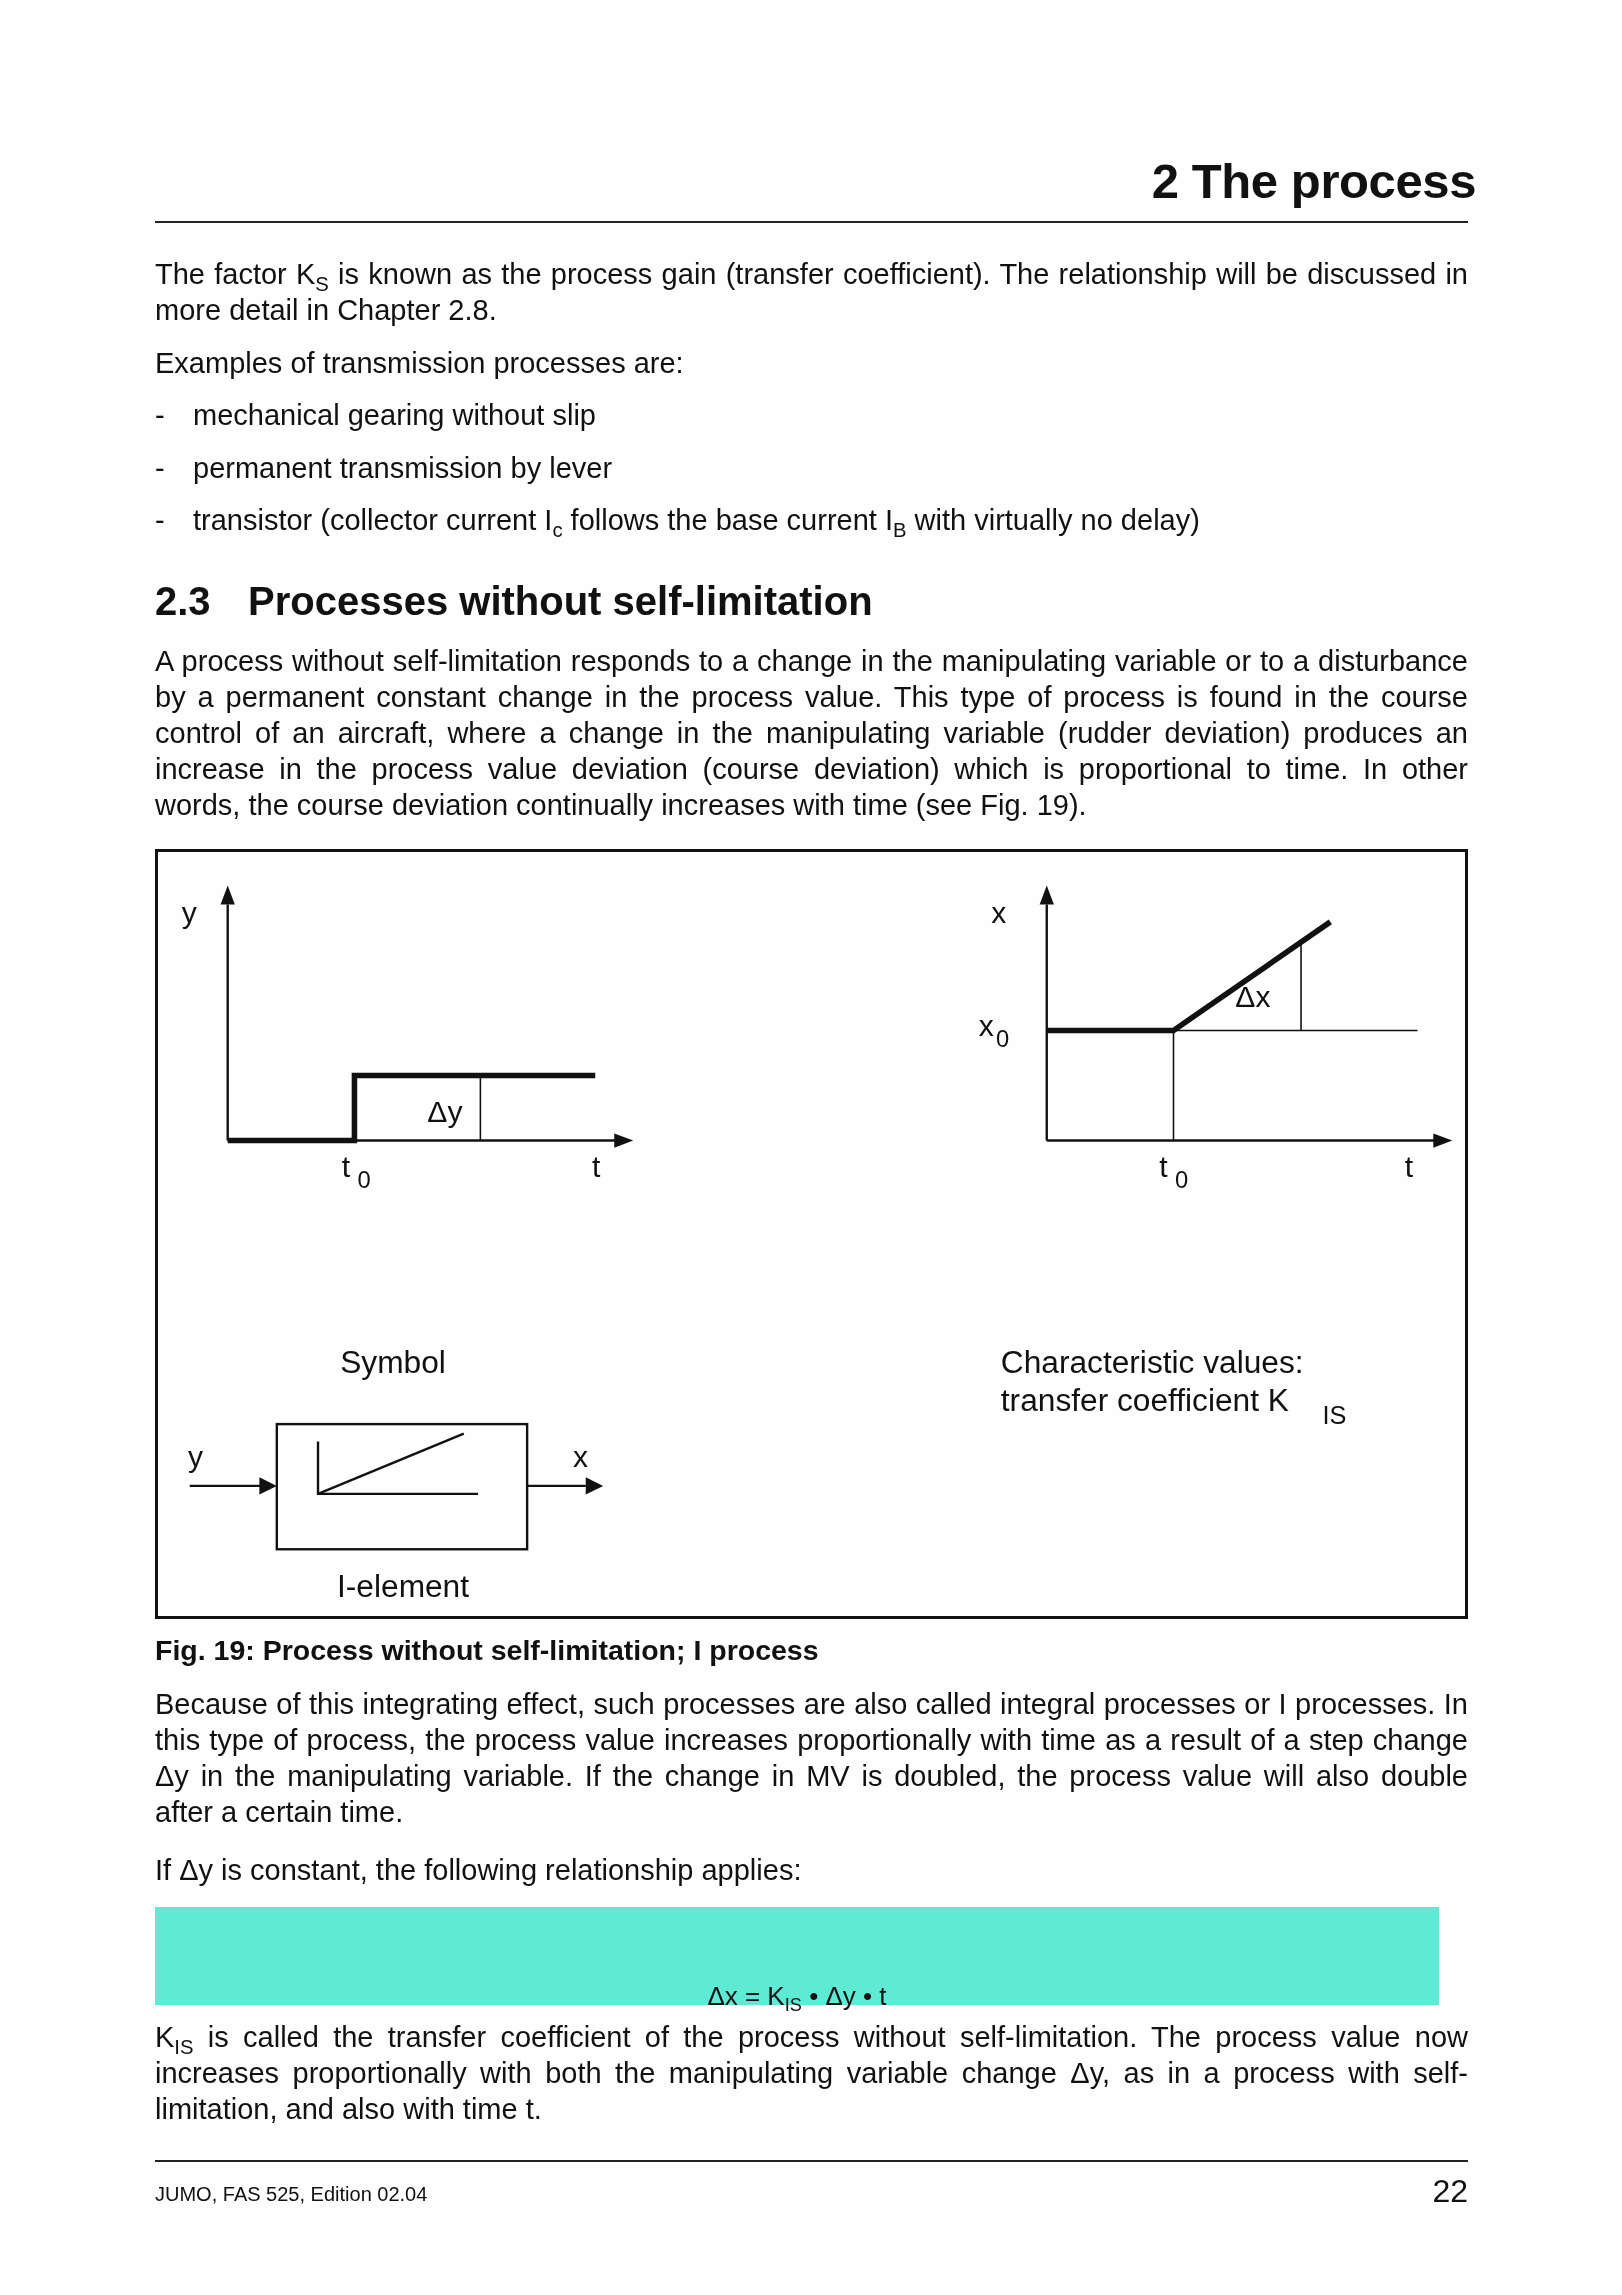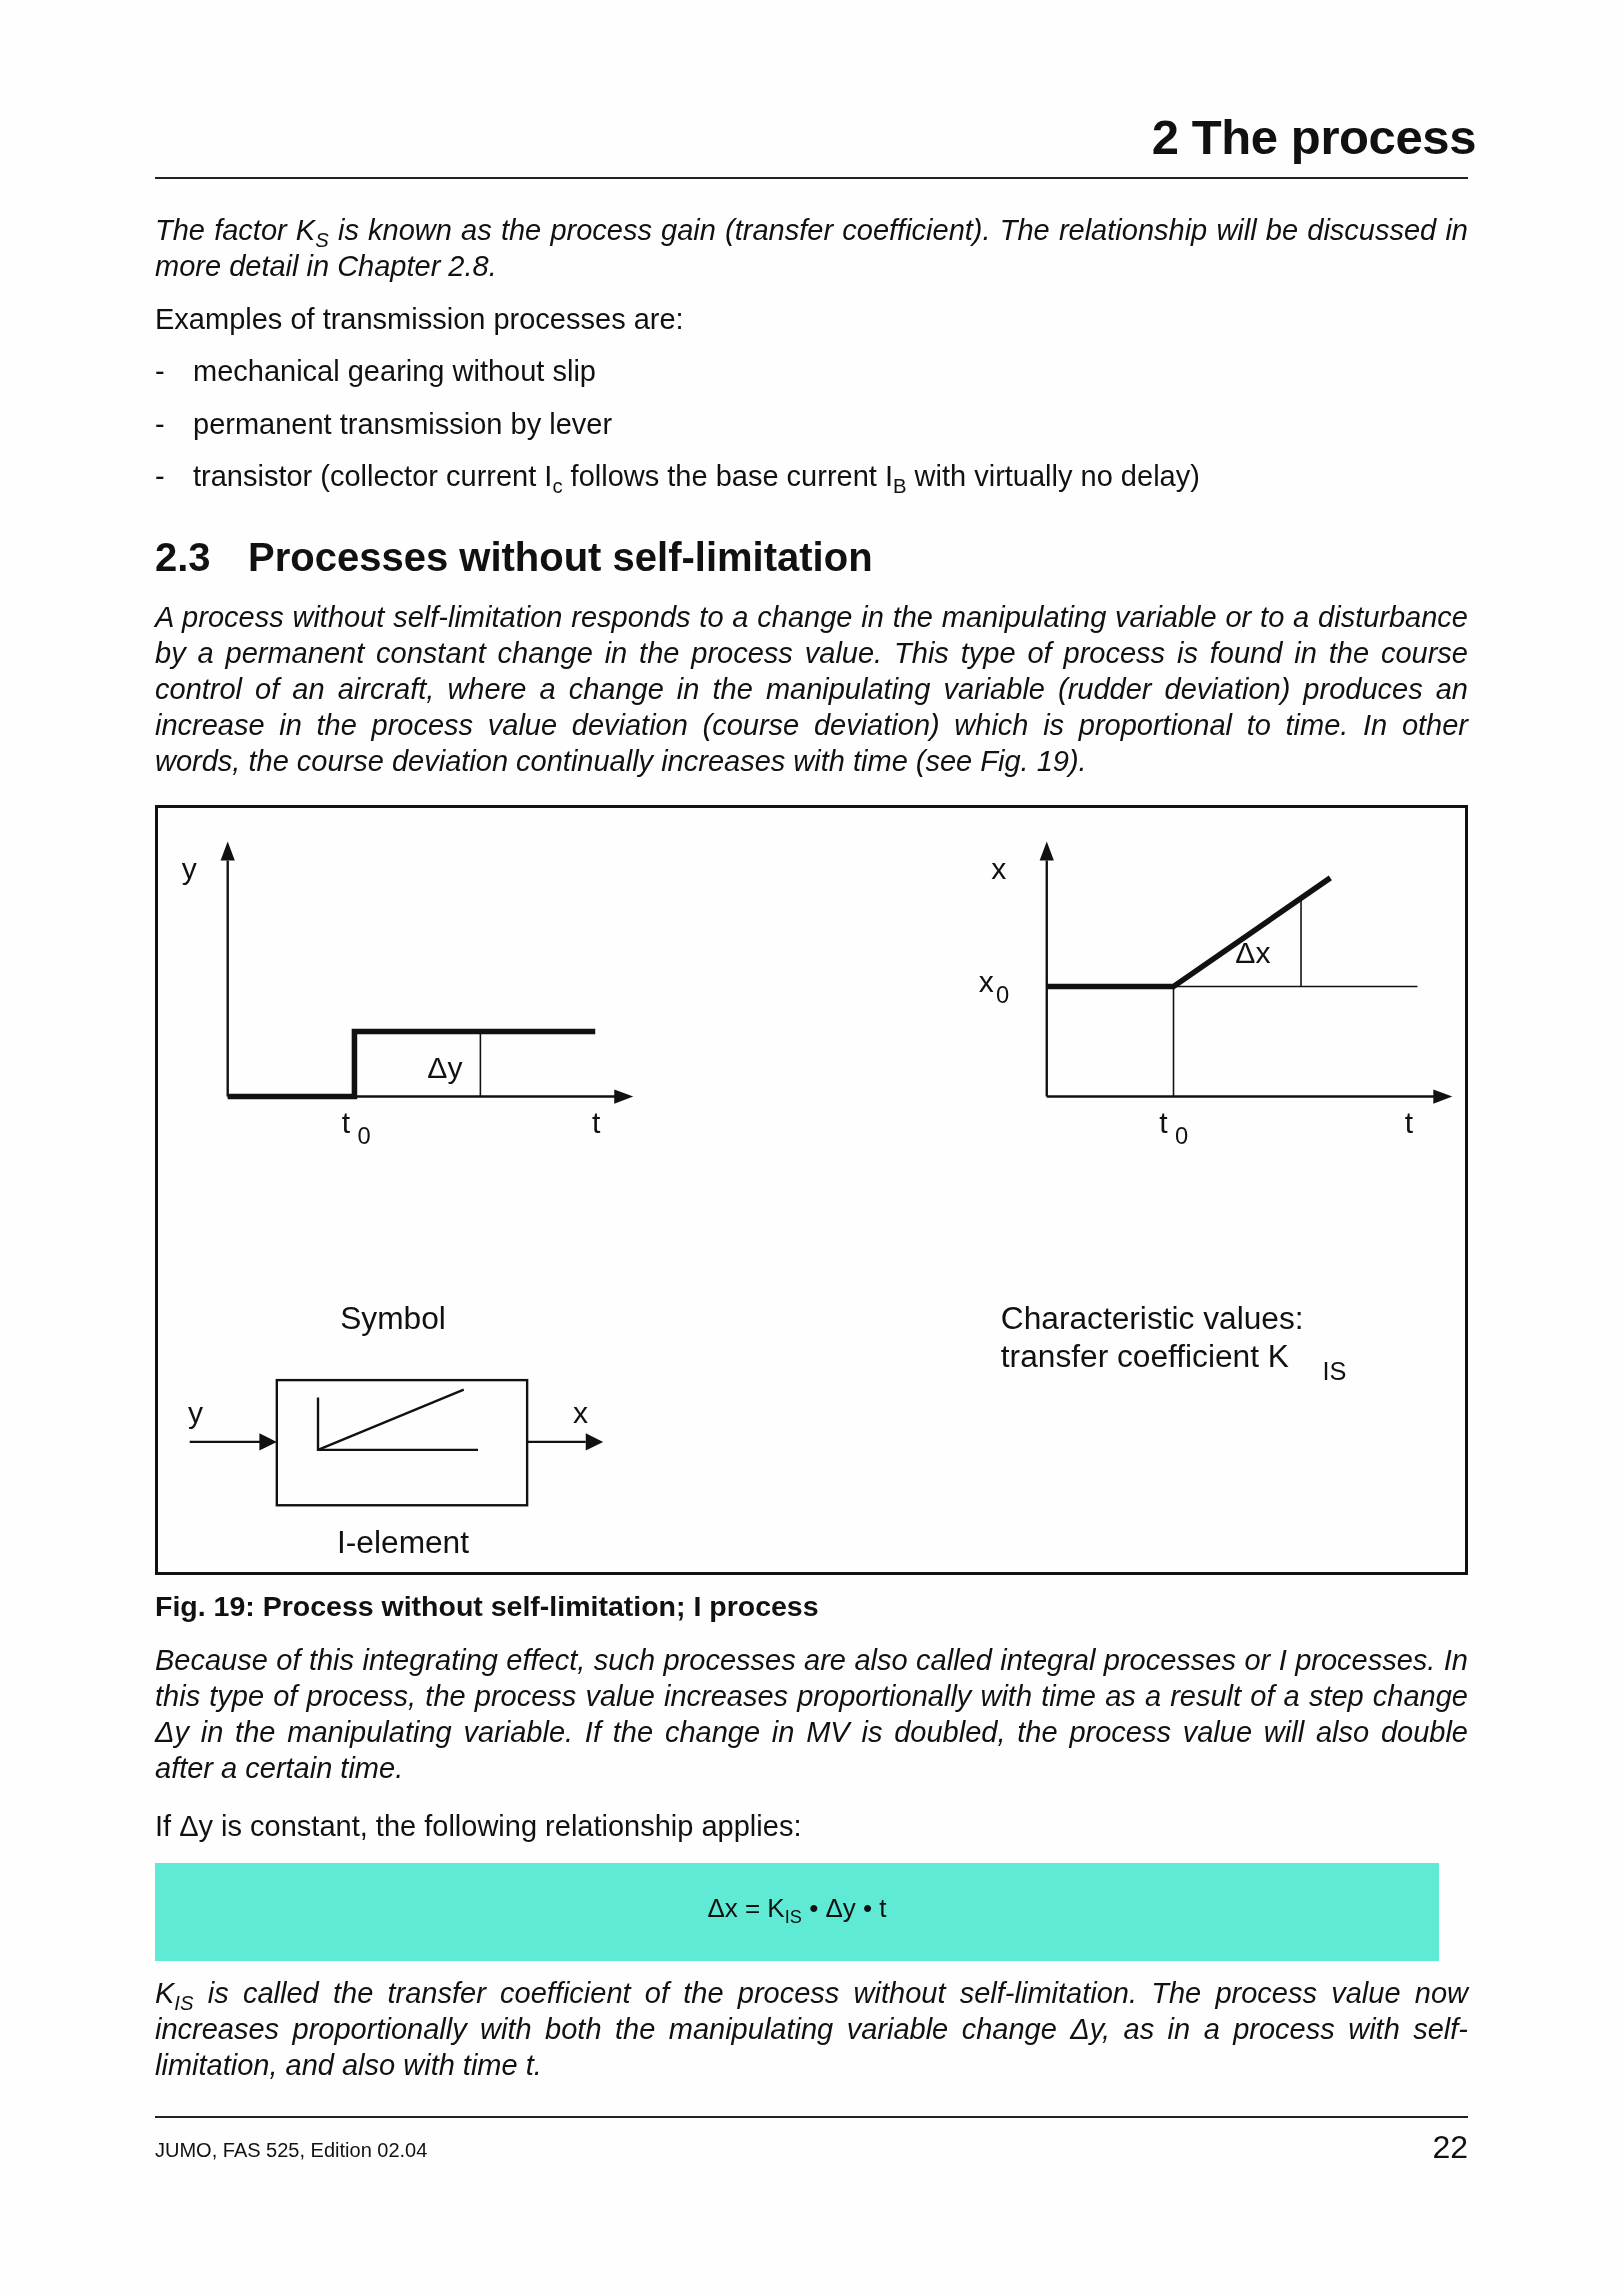--- a/index.html
+++ b/index.html
@@ -1,22 +1,22 @@
 <!DOCTYPE html>
 <html style="font-size:12.7px"><head>
 <meta charset="utf-8">
 <style>
   html, body { margin: 0; padding: 0; background: #fefefe; }
   body { width: 1622px; height: 2295px; position: relative; overflow: hidden;
          font-family: "Liberation Sans", sans-serif; color: #111; }
-  .abs { position: absolute; }
+  .abs { position: absolute; margin-top: 44px; }
   .title { right: 146px; top: 109px; font-size: 49px; font-weight: bold; letter-spacing: -0.4px; }
   .rule { left: 155px; width: 1313px; height: 2.4px; background: #222; }
   .p { left: 155px; width: 1313px; font-size: 29px; line-height: 36px; text-align: justify; }
-  .p.last { text-align-last: left; font-style: italic; }
+  .p.last { text-align-last: left; }
   .li { left: 155px; font-size: 29px; line-height: 36px; white-space: nowrap; }
   .li .dash { display: inline-block; width: 38px; }
   sub { font-size: 70%; vertical-align: -0.35em; line-height: 0; }
   .h2 { left: 155px; top: 535px; font-size: 40px; font-weight: bold; white-space: nowrap; }
   .h2 .num { display: inline-block; width: 93px; }
   .figure { left: 155px; top: 805px; width: 1313px; height: 770px; border: 3.2px solid #111; box-sizing: border-box; }
   .caption { left: 155px; top: 1590px; font-size: 28.5px; font-weight: bold; white-space: nowrap; }
   .formula-box { left: 155px; top: 1863px; width: 1284px; height: 98px; background: #5eead4; }
   .formula { left: 0; width: 100%; top: 30px; text-align: center; font-size: 26px; white-space: nowrap; }
   .footer-text { left: 155px; top: 2139px; font-size: 20px; }

